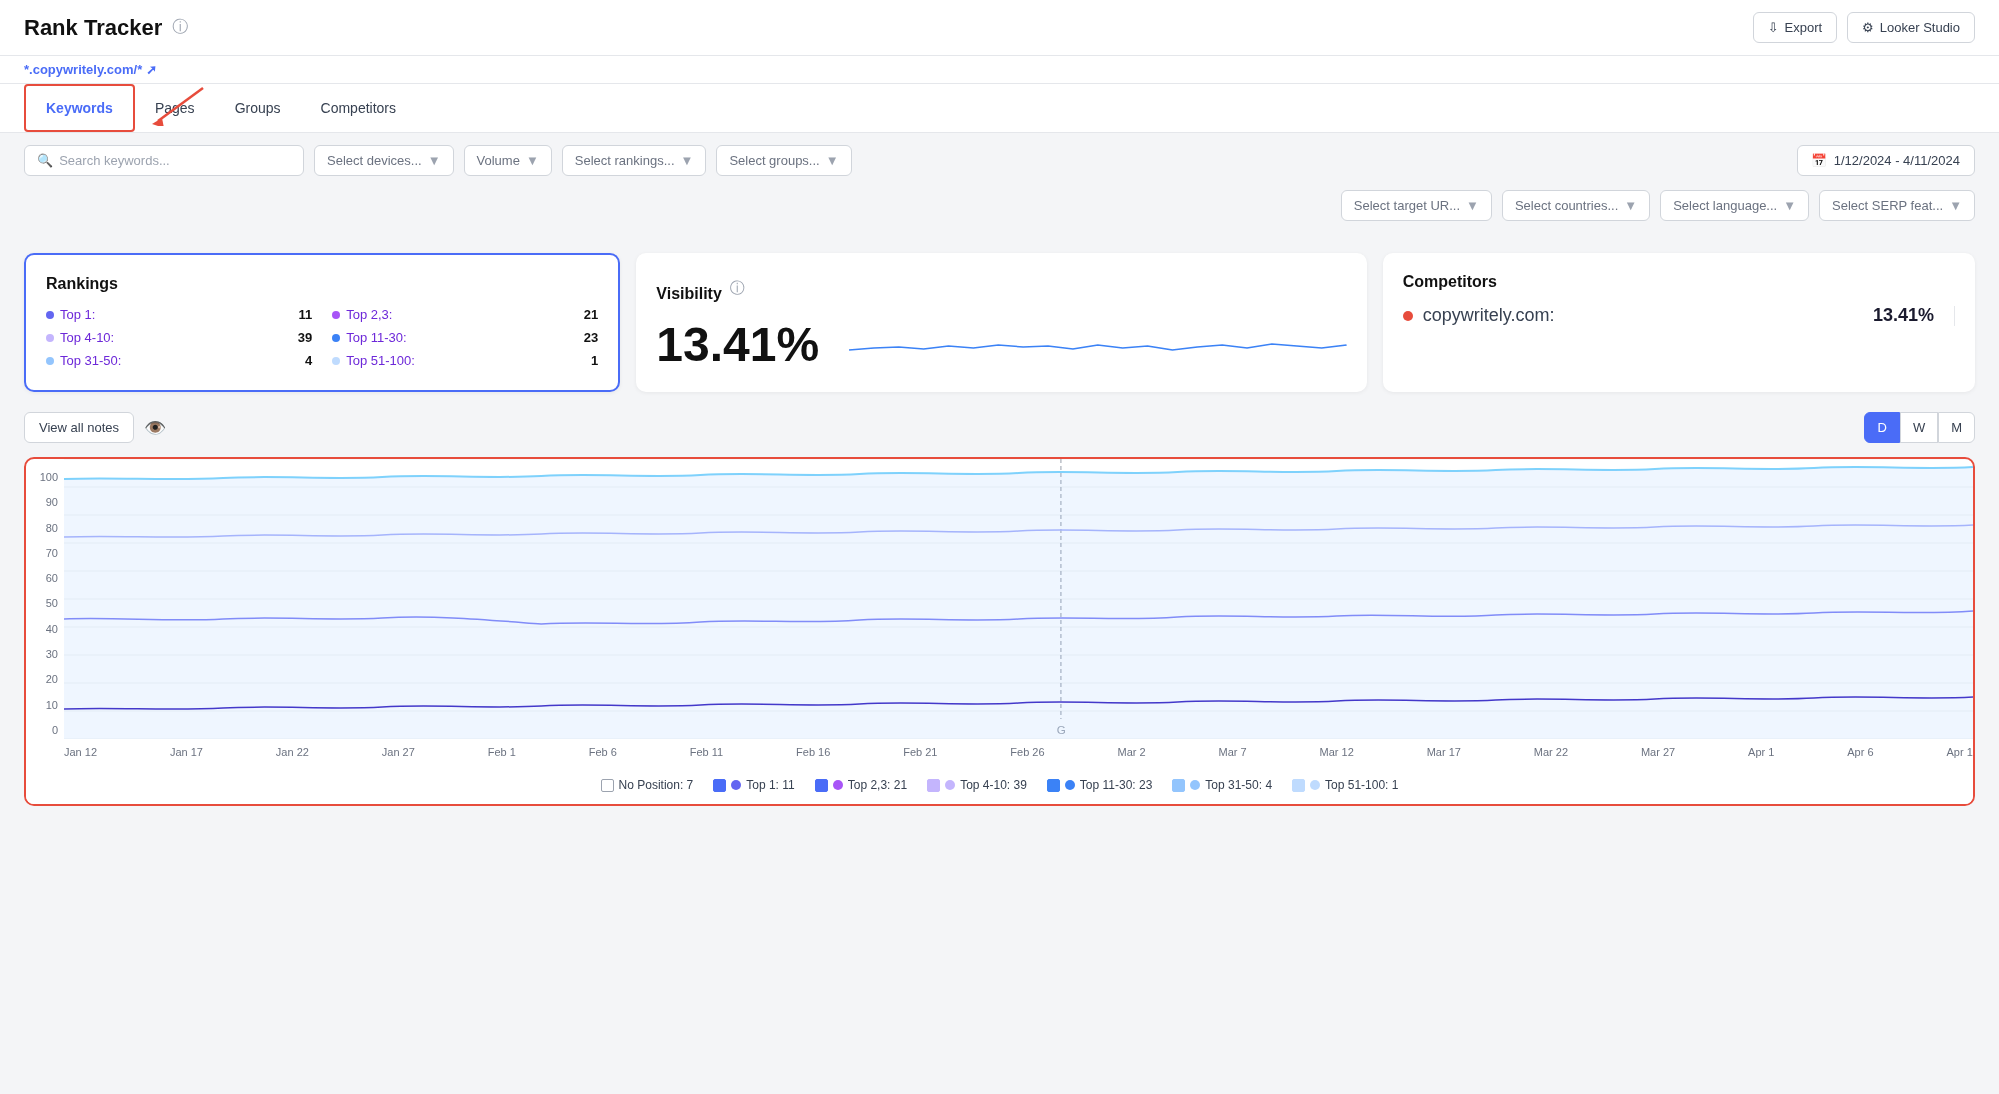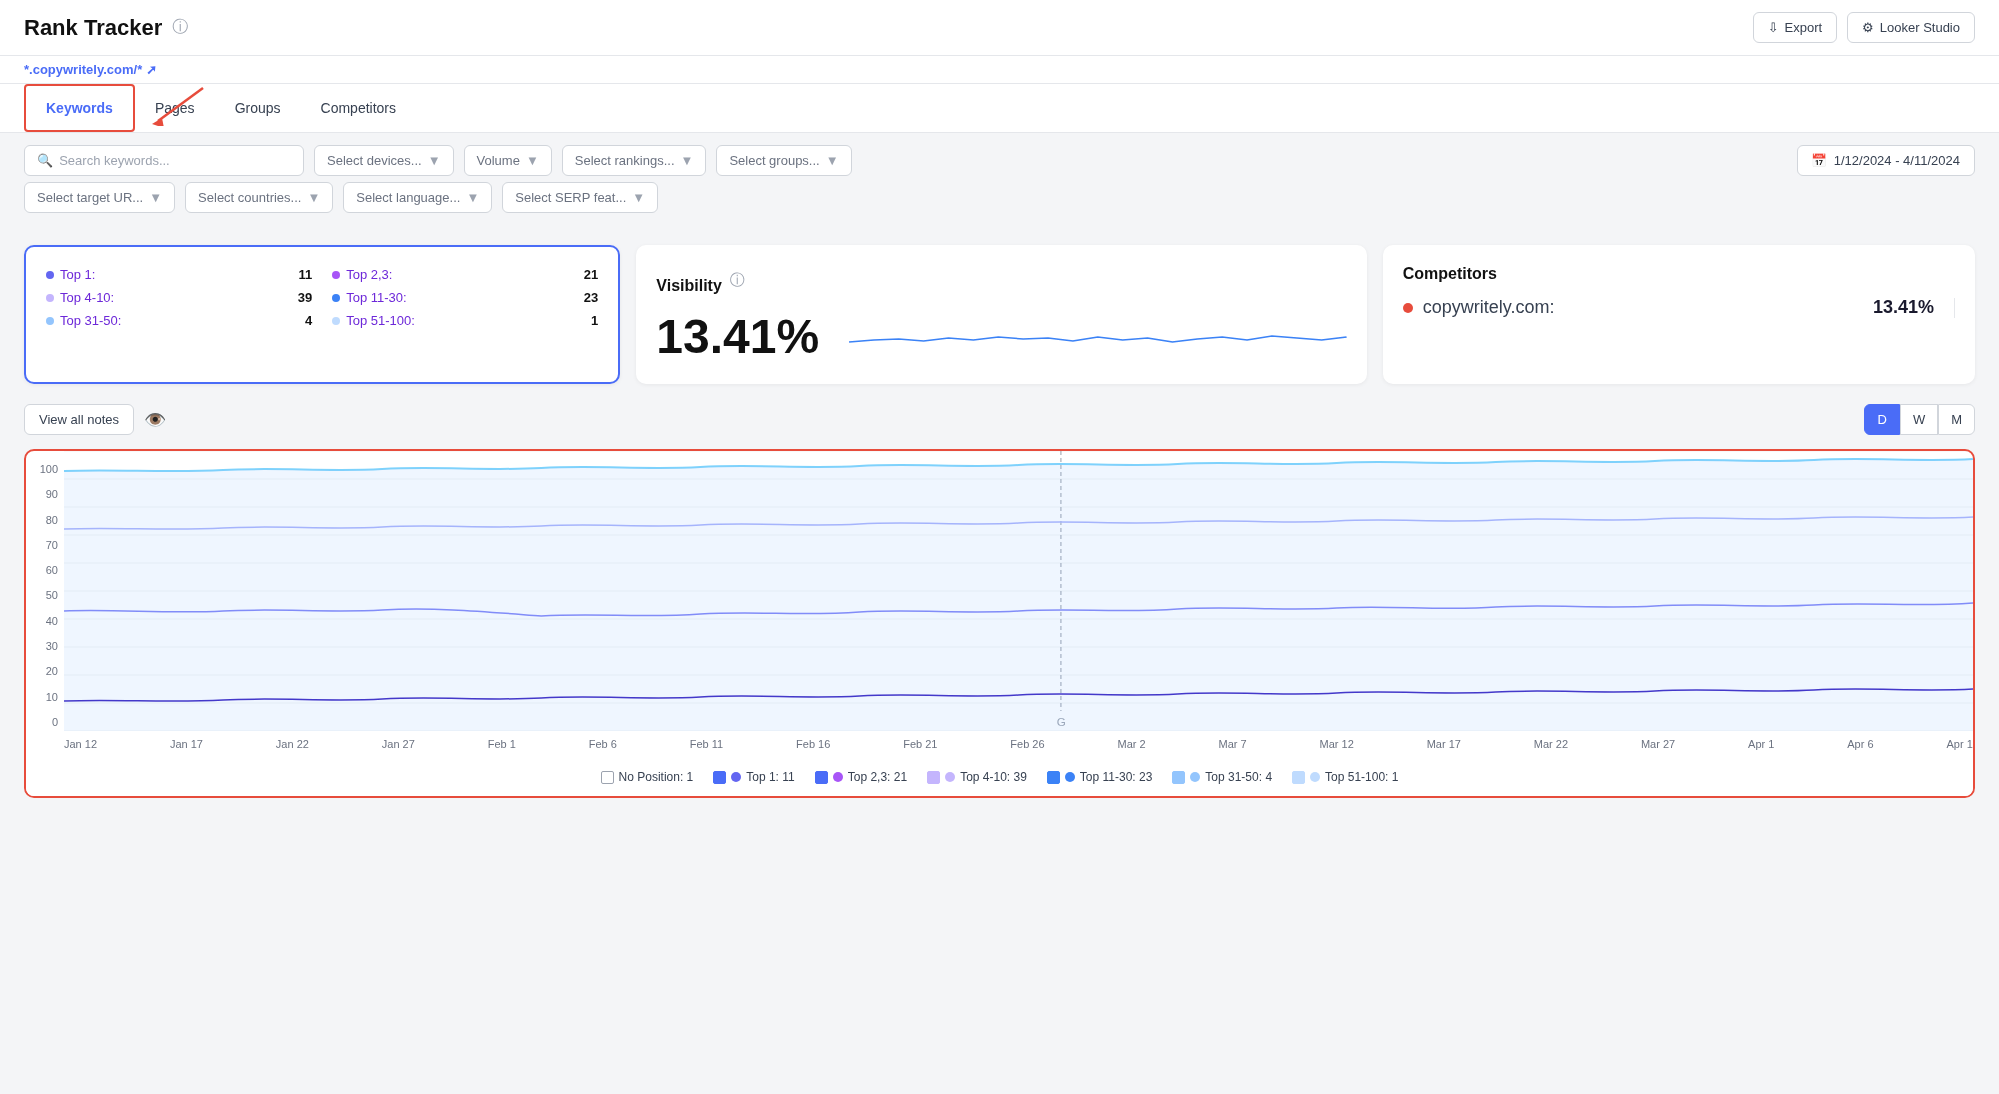--- a/index.html
+++ b/index.html
@@ -141,21 +141,21 @@
     <div class="filter-select">
       <span>Select groups...</span>
       <span class="arrow">▼</span>
     </div>
     <div class="date-range">
       <span>📅</span>
       <span>1/12/2024 - 4/11/2024</span>
     </div>
   </div>
 
-  <div class="filter-row" style="margin-top: 6px; padding-bottom: 12px;">
+  <div class="filter-row" style="margin-top: 14px; padding-bottom: 12px; justify-content: flex-end;">
     <div class="filter-select">
       <span>Select target UR...</span>
       <span class="arrow">▼</span>
     </div>
     <div class="filter-select">
       <span>Select countries...</span>
       <span class="arrow">▼</span>
     </div>
     <div class="filter-select">
       <span>Select language...</span>
@@ -166,20 +166,21 @@
       <span class="arrow">▼</span>
     </div>
   </div>
 </div>
 
 <div class="main-content">
 
   <div class="cards-row">
 
     <div class="card card-rankings">
+      <div class="card-title">Rankings</div>
       <div class="rankings-grid">
         <div class="ranking-row">
           <span class="ranking-label">
             <span class="dot" style="background:#6366f1;"></span>
             <span>Top 1:</span>
           </span>
           <span class="ranking-value">11</span>
         </div>
         <div class="ranking-row">
           <span class="ranking-label">
@@ -333,21 +334,21 @@
           <span>Apr 1</span>
           <span>Apr 6</span>
           <span>Apr 1</span>
         </div>
       </div>
     </div>
 
     <div class="chart-legend">
       <div class="legend-item">
         <div class="legend-checkbox"></div>
-        <span>No Position: 1</span>
+        <span>No Position: 7</span>
       </div>
       <div class="legend-item">
         <div class="legend-checkbox checked"></div>
         <span class="legend-color-dot" style="background:#6366f1;"></span>
         <span>Top 1: 11</span>
       </div>
       <div class="legend-item">
         <div class="legend-checkbox checked"></div>
         <span class="legend-color-dot" style="background:#a855f7;"></span>
         <span>Top 2,3: 21</span>

